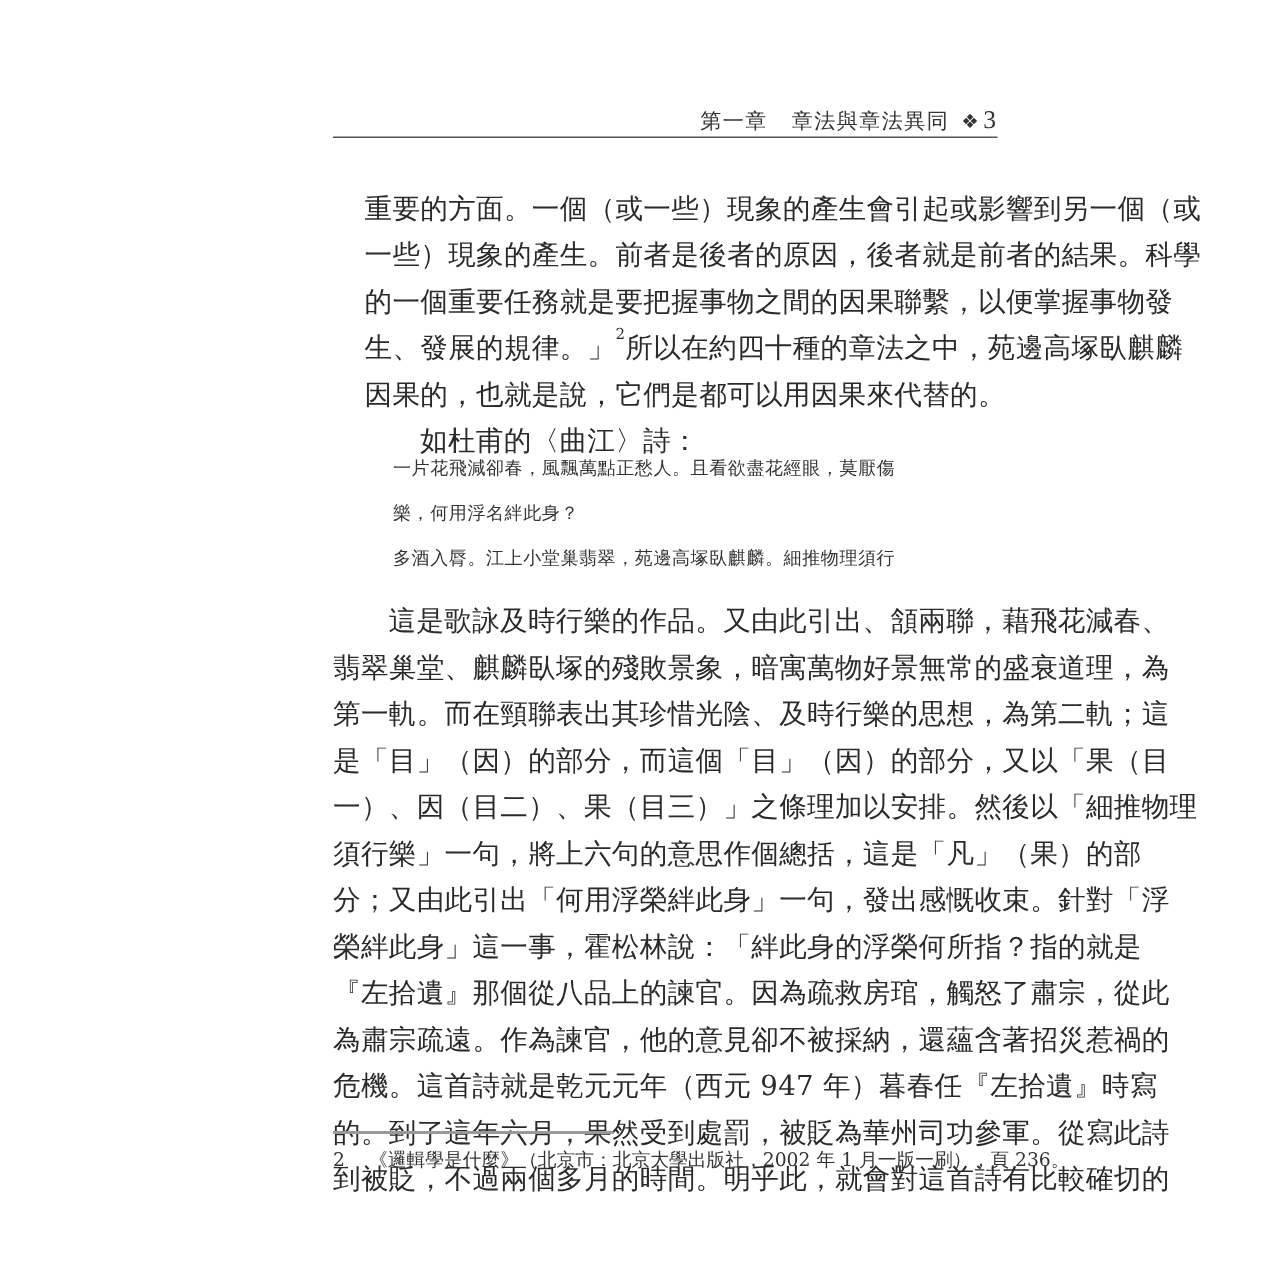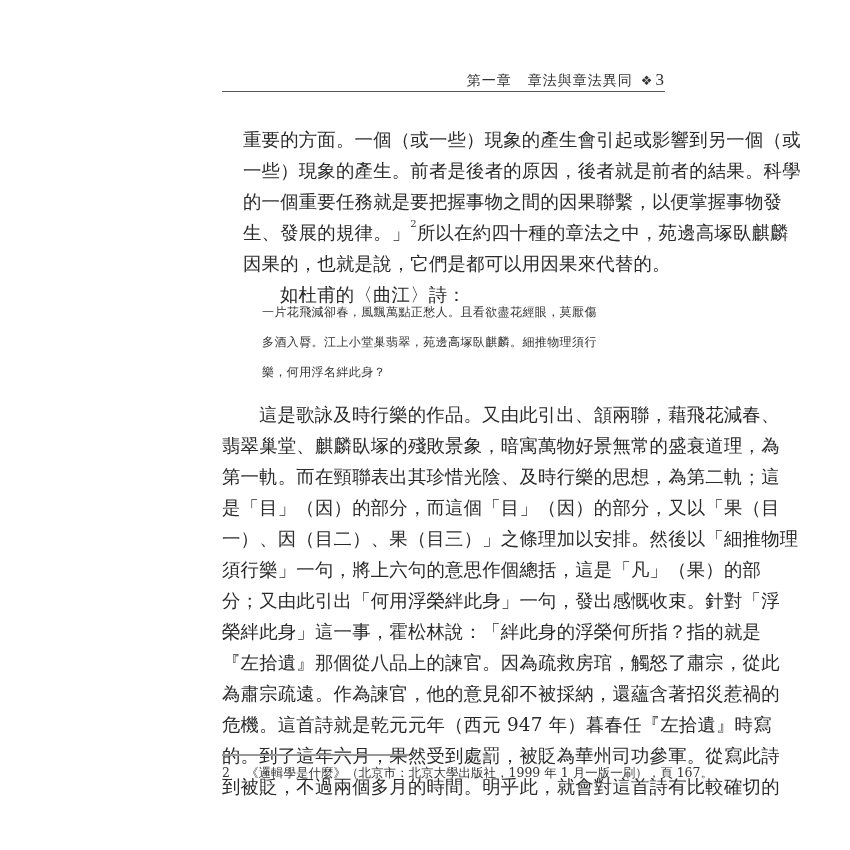--- a/index.html
+++ b/index.html
@@ -39,38 +39,38 @@
     <div class="line">重要的方面。一個（或一些）現象的產生會引起或影響到另一個（或</div>
     <div class="line">一些）現象的產生。前者是後者的原因，後者就是前者的結果。科學</div>
     <div class="line">的一個重要任務就是要把握事物之間的因果聯繫，以便掌握事物發</div>
     <div class="line"><span>生、發展的規律。」</span><sup>2</sup><span>所以在約四十種的章法之中，苑邊高塚臥麒麟</span></div>
     <div class="line">因果的，也就是說，它們是都可以用因果來代替的。</div>
     <div class="line indent">如杜甫的〈曲江〉詩：</div>
   </div>
 
   <div class="quote">
     <div class="qline">一片花飛減卻春，風飄萬點正愁人。且看欲盡花經眼，莫厭傷</div>
+    <div class="qline">樂，何用浮名絆此身？</div>
     <div class="qline">多酒入脣。江上小堂巢翡翠，苑邊高塚臥麒麟。細推物理須行</div>
-    <div class="qline">樂，何用浮名絆此身？</div>
   </div>
 
   <div class="body2">
     <div class="line indent">這是歌詠及時行樂的作品。又由此引出、頷兩聯，藉飛花減春、</div>
     <div class="line">翡翠巢堂、麒麟臥塚的殘敗景象，暗寓萬物好景無常的盛衰道理，為</div>
     <div class="line">第一軌。而在頸聯表出其珍惜光陰、及時行樂的思想，為第二軌；這</div>
     <div class="line">是「目」（因）的部分，而這個「目」（因）的部分，又以「果（目</div>
     <div class="line">一）、因（目二）、果（目三）」之條理加以安排。然後以「細推物理</div>
     <div class="line">須行樂」一句，將上六句的意思作個總括，這是「凡」（果）的部</div>
     <div class="line">分；又由此引出「何用浮榮絆此身」一句，發出感慨收束。針對「浮</div>
     <div class="line">榮絆此身」這一事，霍松林說：「絆此身的浮榮何所指？指的就是</div>
     <div class="line">『左拾遺』那個從八品上的諫官。因為疏救房琯，觸怒了肅宗，從此</div>
     <div class="line">為肅宗疏遠。作為諫官，他的意見卻不被採納，還蘊含著招災惹禍的</div>
     <div class="line">危機。這首詩就是乾元元年（西元 947 年）暮春任『左拾遺』時寫</div>
     <div class="line">的。到了這年六月，果然受到處罰，被貶為華州司功參軍。從寫此詩</div>
     <div class="line">到被貶，不過兩個多月的時間。明乎此，就會對這首詩有比較確切的</div>
   </div>
 
   <div class="fn-rule"></div>
   <div class="footnote">
-    <span class="num">2</span><span>《邏輯學是什麼》（北京市：北京大學出版社，1999 年 1 月一版一刷），頁 167。</span>
+    <span class="num">2</span><span>《邏輯學是什麼》（北京市：北京大學出版社，2002 年 1 月一版一刷），頁 236。</span>
   </div>
 
 </div>
 
 </body></html>

